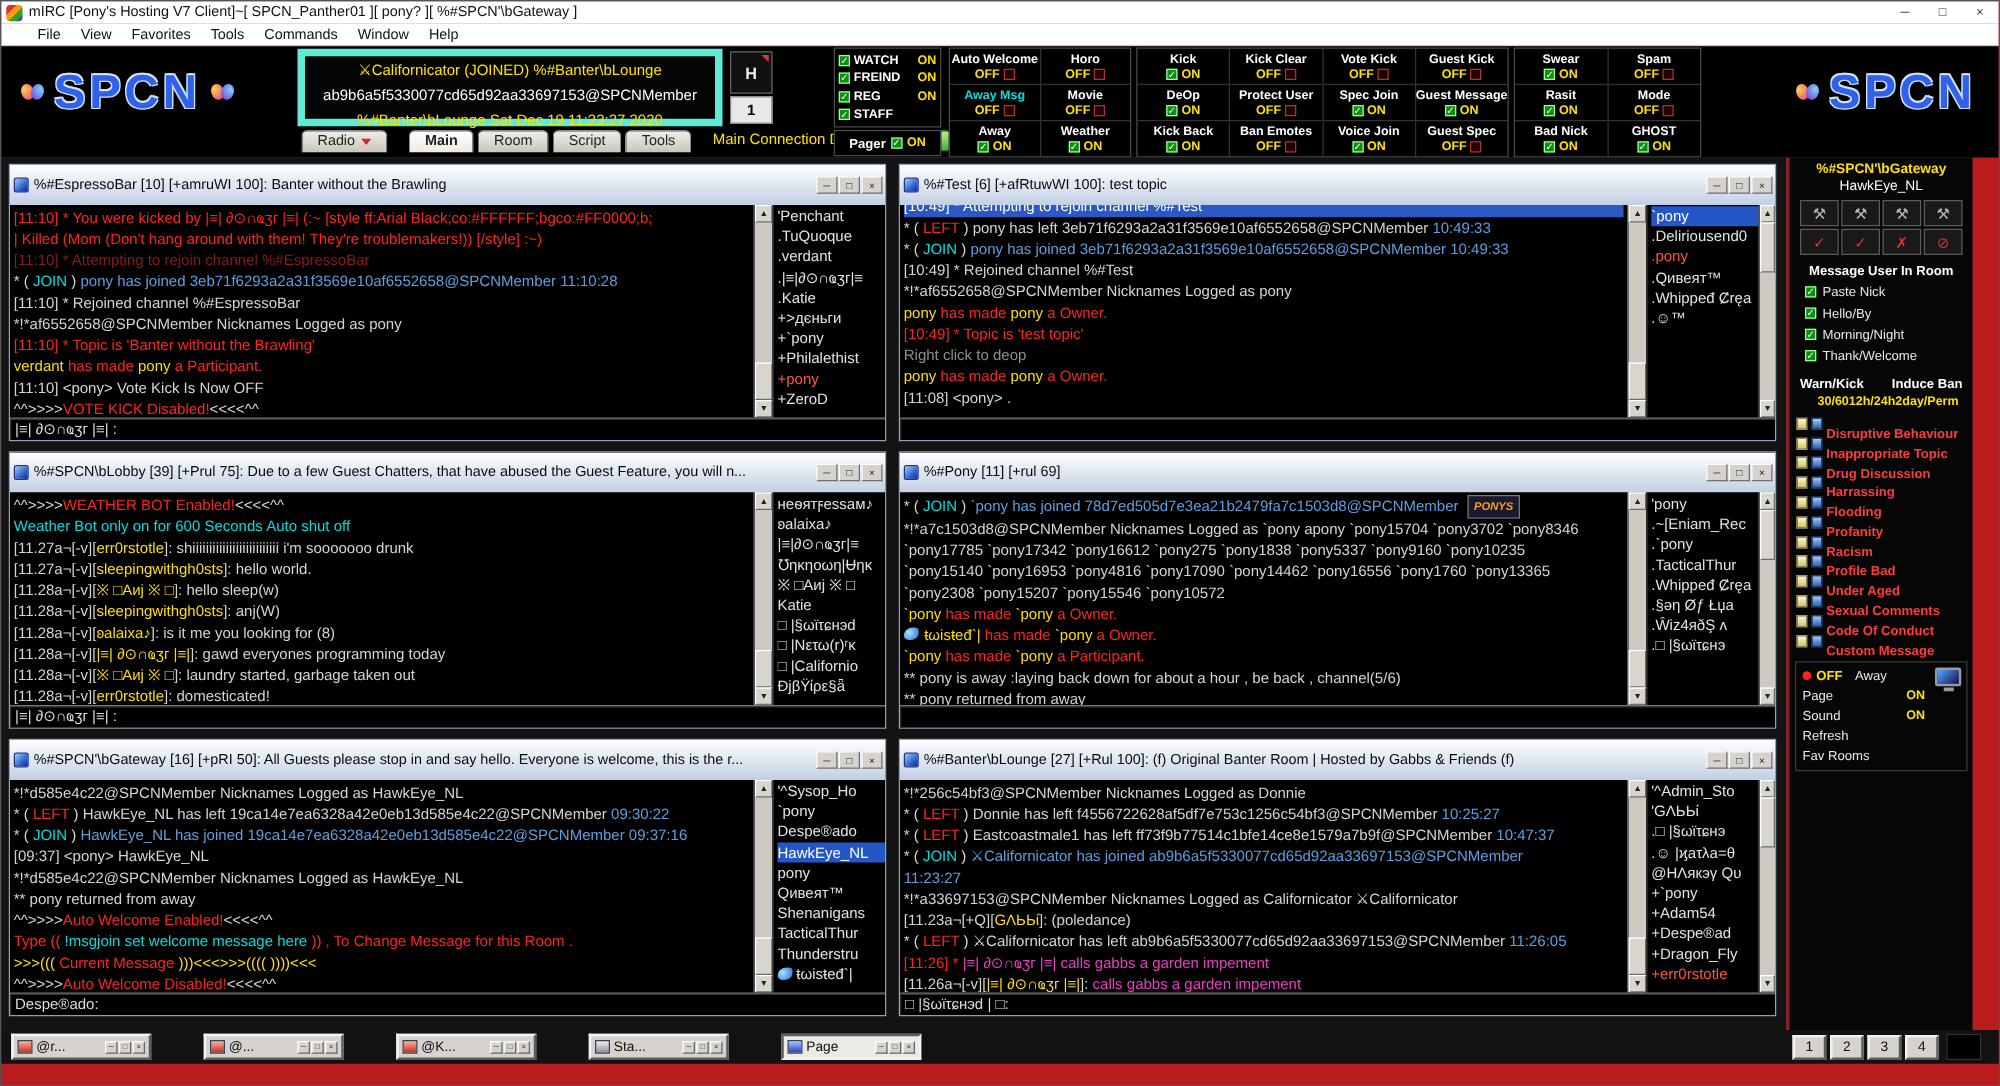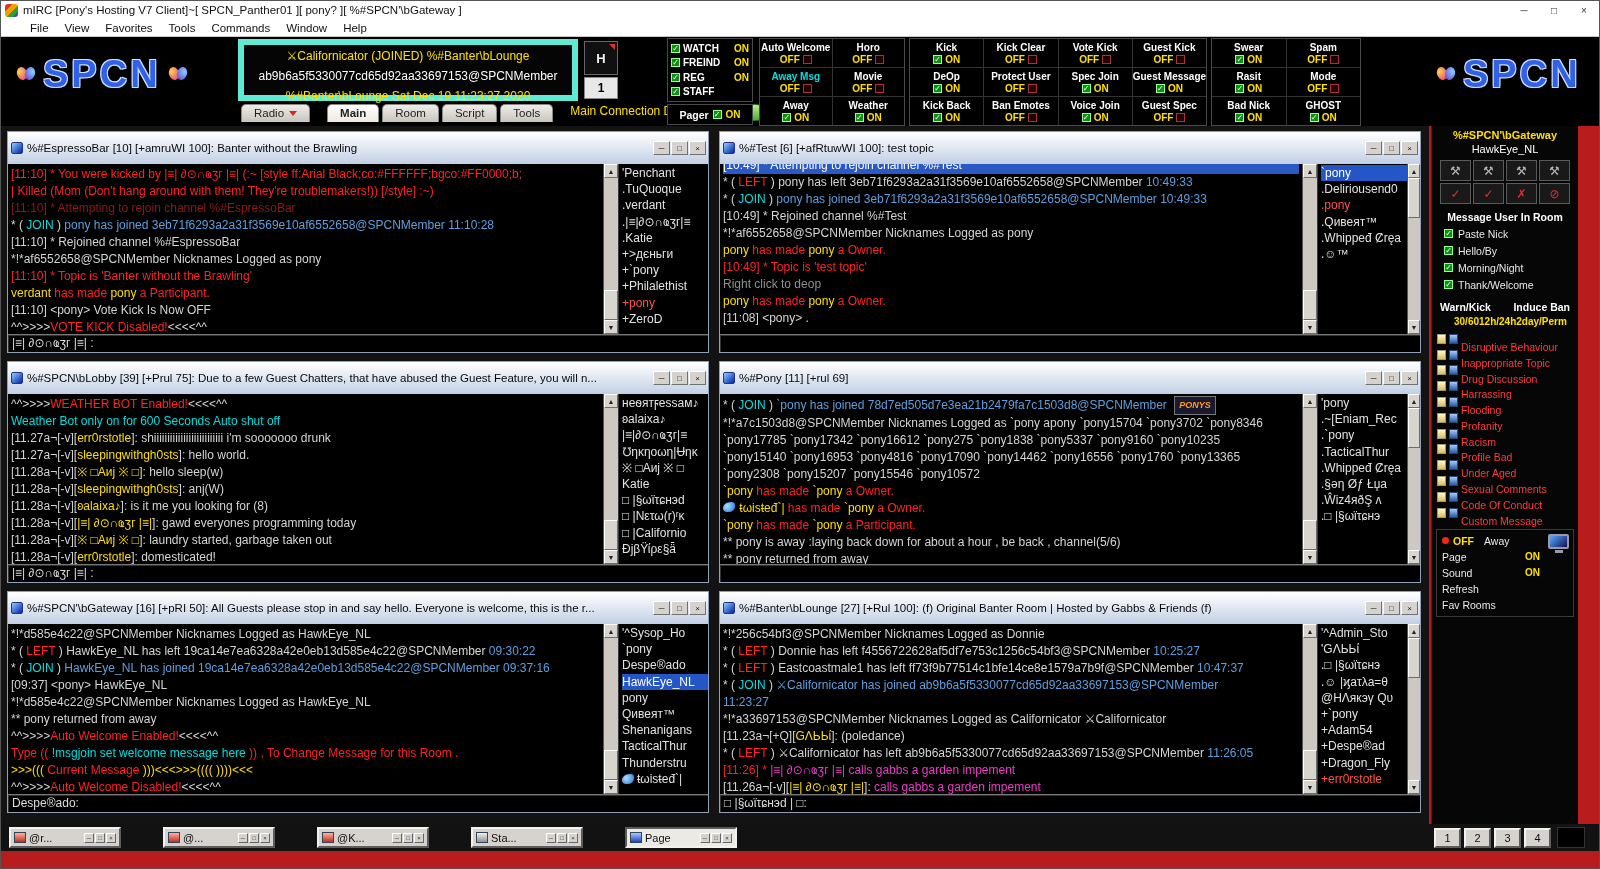--- a/index.html
+++ b/index.html
@@ -107,21 +107,21 @@
 .t-red{color:#e03030;}
 .side-header{color:#fff;font-weight:bold;text-align:center;margin:7px 0 2px;font-size:10.5px;}
 .sm-row{display:flex;align-items:center;gap:5px;padding-left:12px;height:17px;}
 .sm-label{color:#e8e8e8;font-size:10.5px;}
 .warn-hdr{display:flex;justify-content:space-between;padding:0 8px;color:#fff;font-weight:bold;margin-top:8px;font-size:10.5px;}
 .durs{display:flex;justify-content:space-between;padding:0 6px;color:#ffe000;font-weight:bold;font-size:10px;margin:3px 16px 4px;}
 .dur{white-space:nowrap;}
 .ban-row{display:flex;align-items:center;gap:3px;padding-left:5px;height:15.8px;}
 .bi1{width:9px;height:10px;flex:none;background:linear-gradient(#fff8d0,#d8c060);border:1px solid #997;}
 .bi2{width:9px;height:10px;flex:none;background:linear-gradient(#a8ccff,#2a5aaa);border:1px solid #247;}
-.ban-label{color:#ff3b3b;font-weight:normal;font-size:10.5px;white-space:nowrap;margin-top:16px;}
+.ban-label{color:#ff3b3b;font-weight:bold;font-size:10.5px;white-space:nowrap;margin-top:16px;}
 .side-bottom{border:1px solid #3a3a3a;margin:8px 4px 0;padding:3px 5px;position:relative;}
 .sb-row,.sb-plain{display:flex;align-items:center;height:16px;gap:4px;}
 .sb-label,.sb-plain{color:#e8e8e8;font-size:10.5px;}
 .sb-on{margin-left:auto;padding-right:28px;}
 .dot{width:7px;height:7px;border-radius:50%;background:#ff2020;flex:none;}
 .away-state{color:#ffe000;font-weight:bold;}
 .away-label{color:#e8e8e8;margin-left:6px;}
 .monitor{position:absolute;right:4px;top:4px;width:21px;height:15px;border:2px solid #99a;border-radius:2px;background:linear-gradient(135deg,#5af,#115);}
 .monitor::after{content:"";position:absolute;left:5px;bottom:-6px;width:8px;height:3px;background:#99a;}
 

